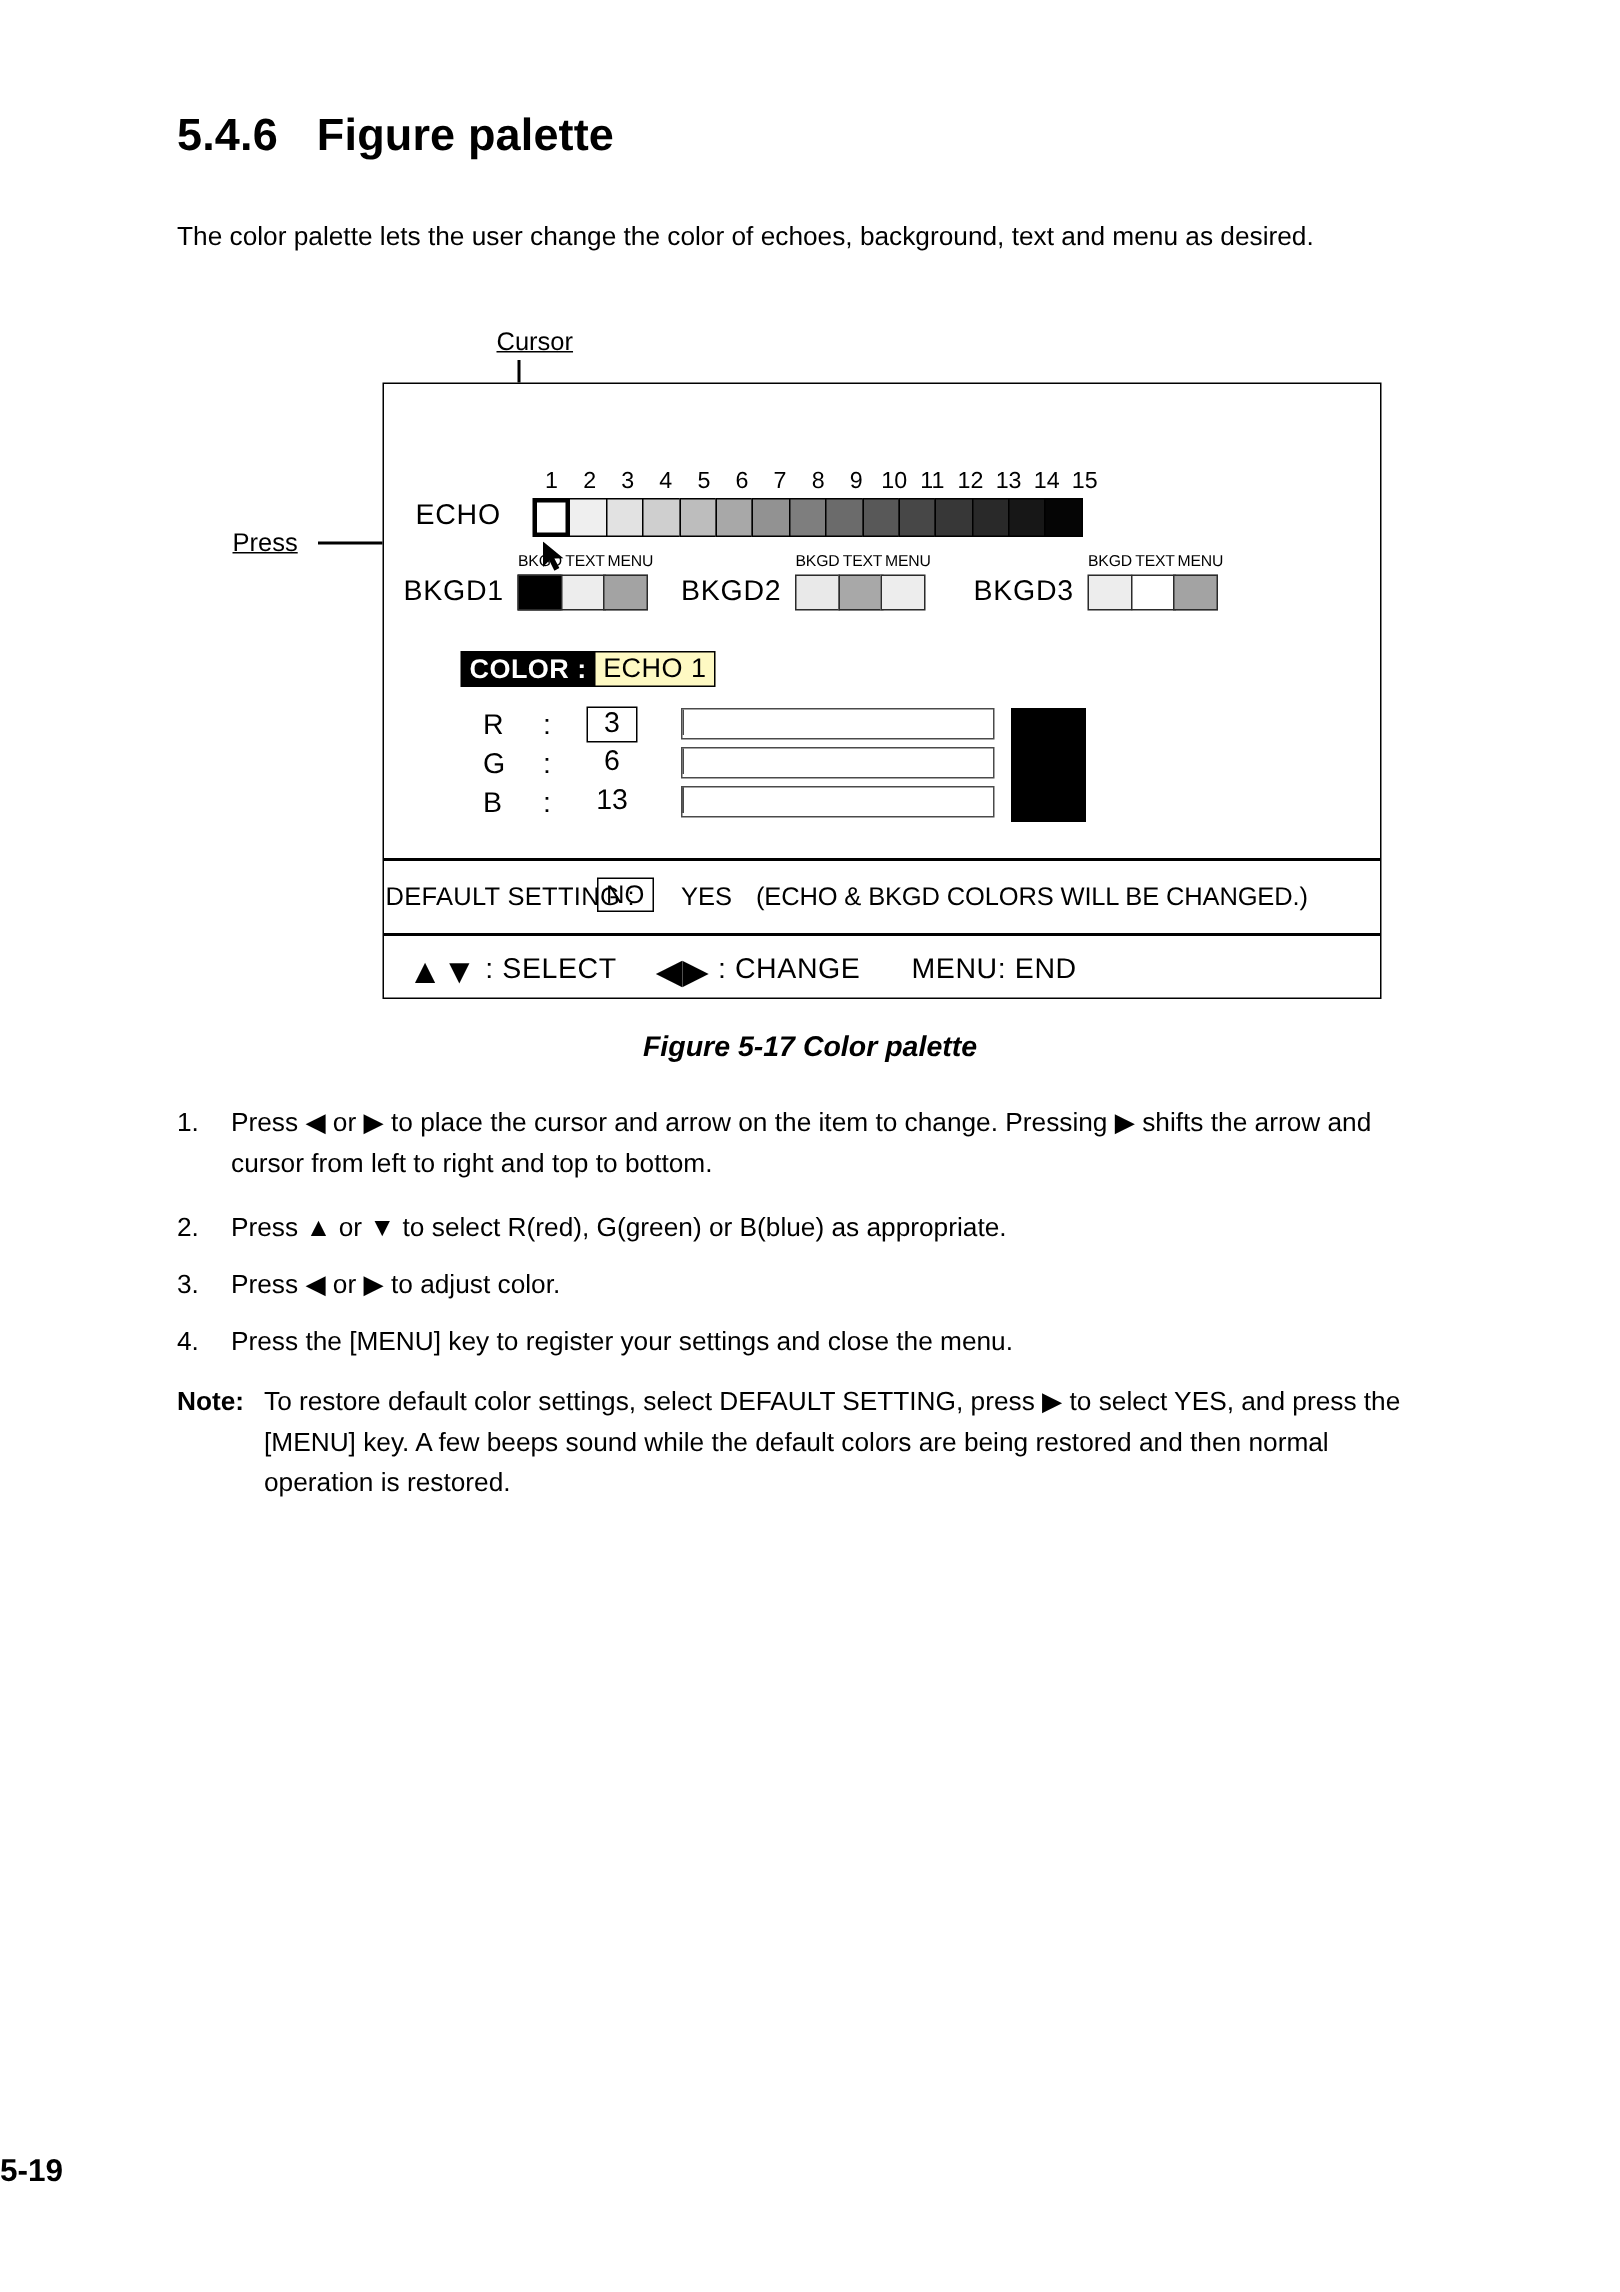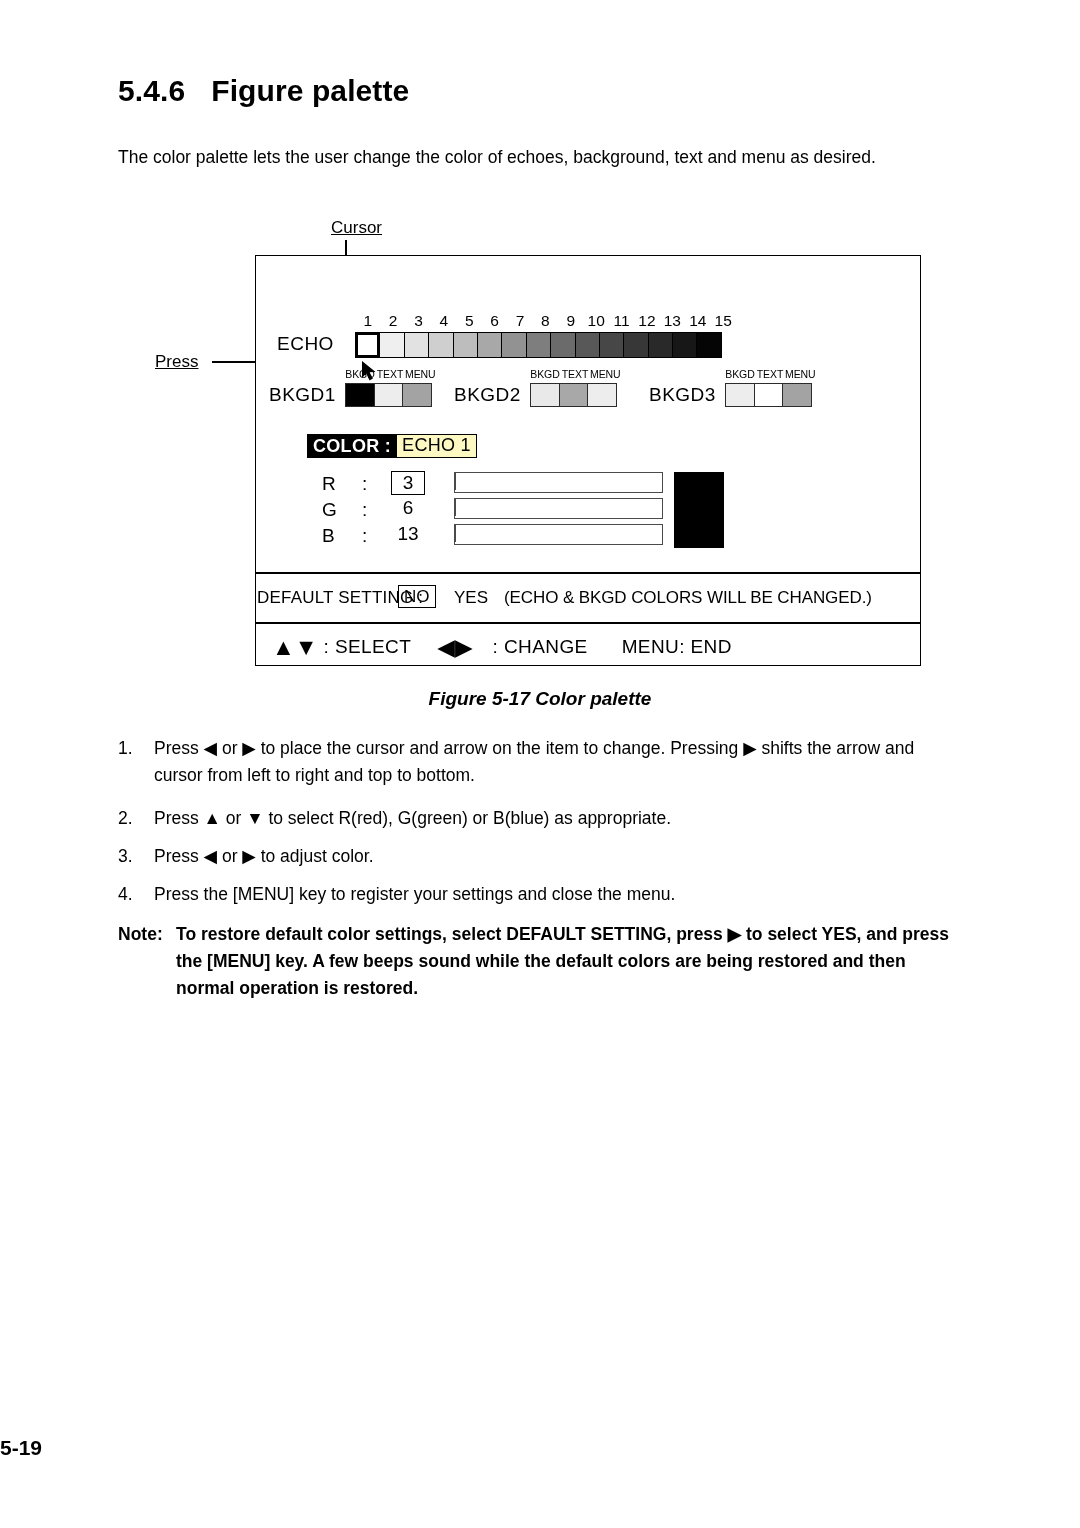--- a/index.html
+++ b/index.html
@@ -383,21 +383,20 @@
   }
   #note-block .note-marker {
     position: absolute;
     left: 0;
     top: 0;
     font-weight: bold;
   }
   #note-block .note-body {
     margin-left: 58px;
     display: block;
-    font-weight: bold;
   }
 
   
   #page-number {
     position: absolute;
     left: 0;
     top: 1436px;
     width: 961px;
     text-align: left;
     font-size: 21px;
@@ -540,21 +539,21 @@
     <span id="default-no">NO</span>
     <span id="default-yes">YES</span>
     <span id="default-note">(ECHO &amp; BKGD COLORS WILL BE CHANGED.)</span>
   </div>
 
   <div id="softkey-divider"></div>
   <div id="softkey-bar">
     <span class="sk-glyph" style="margin-left:16px;">▲▼</span>
     <span class="sk-text" style="margin-left:6px;">: SELECT</span>
     <span class="sk-glyph" style="margin-left:26px;">◀▶</span>
-    <span class="sk-text" style="margin-left:20px;">: CHANGE</span>
+    <span class="sk-text" style="margin-left:6px;">: CHANGE</span>
     <span class="sk-text" style="margin-left:34px;">MENU: END</span>
   </div>
 
 </div>
 
 <div id="figure-caption">Figure 5-17 Color palette</div>
 
 <div class="step" id="step-1">
   <span class="marker">1.</span>
   <span class="body">Press ◀ or ▶ to place the cursor and arrow on the item to change. Pressing ▶ shifts the arrow and cursor from left to right and top to bottom.</span>

